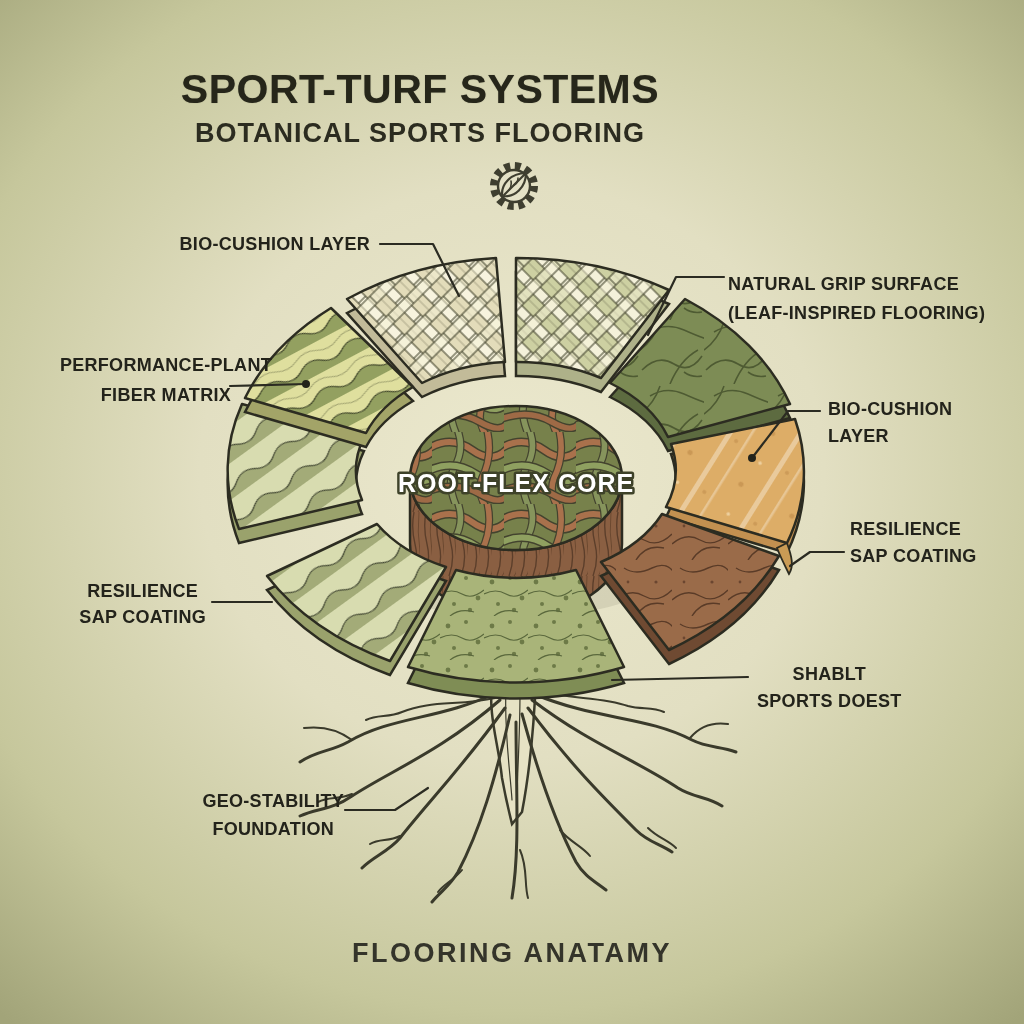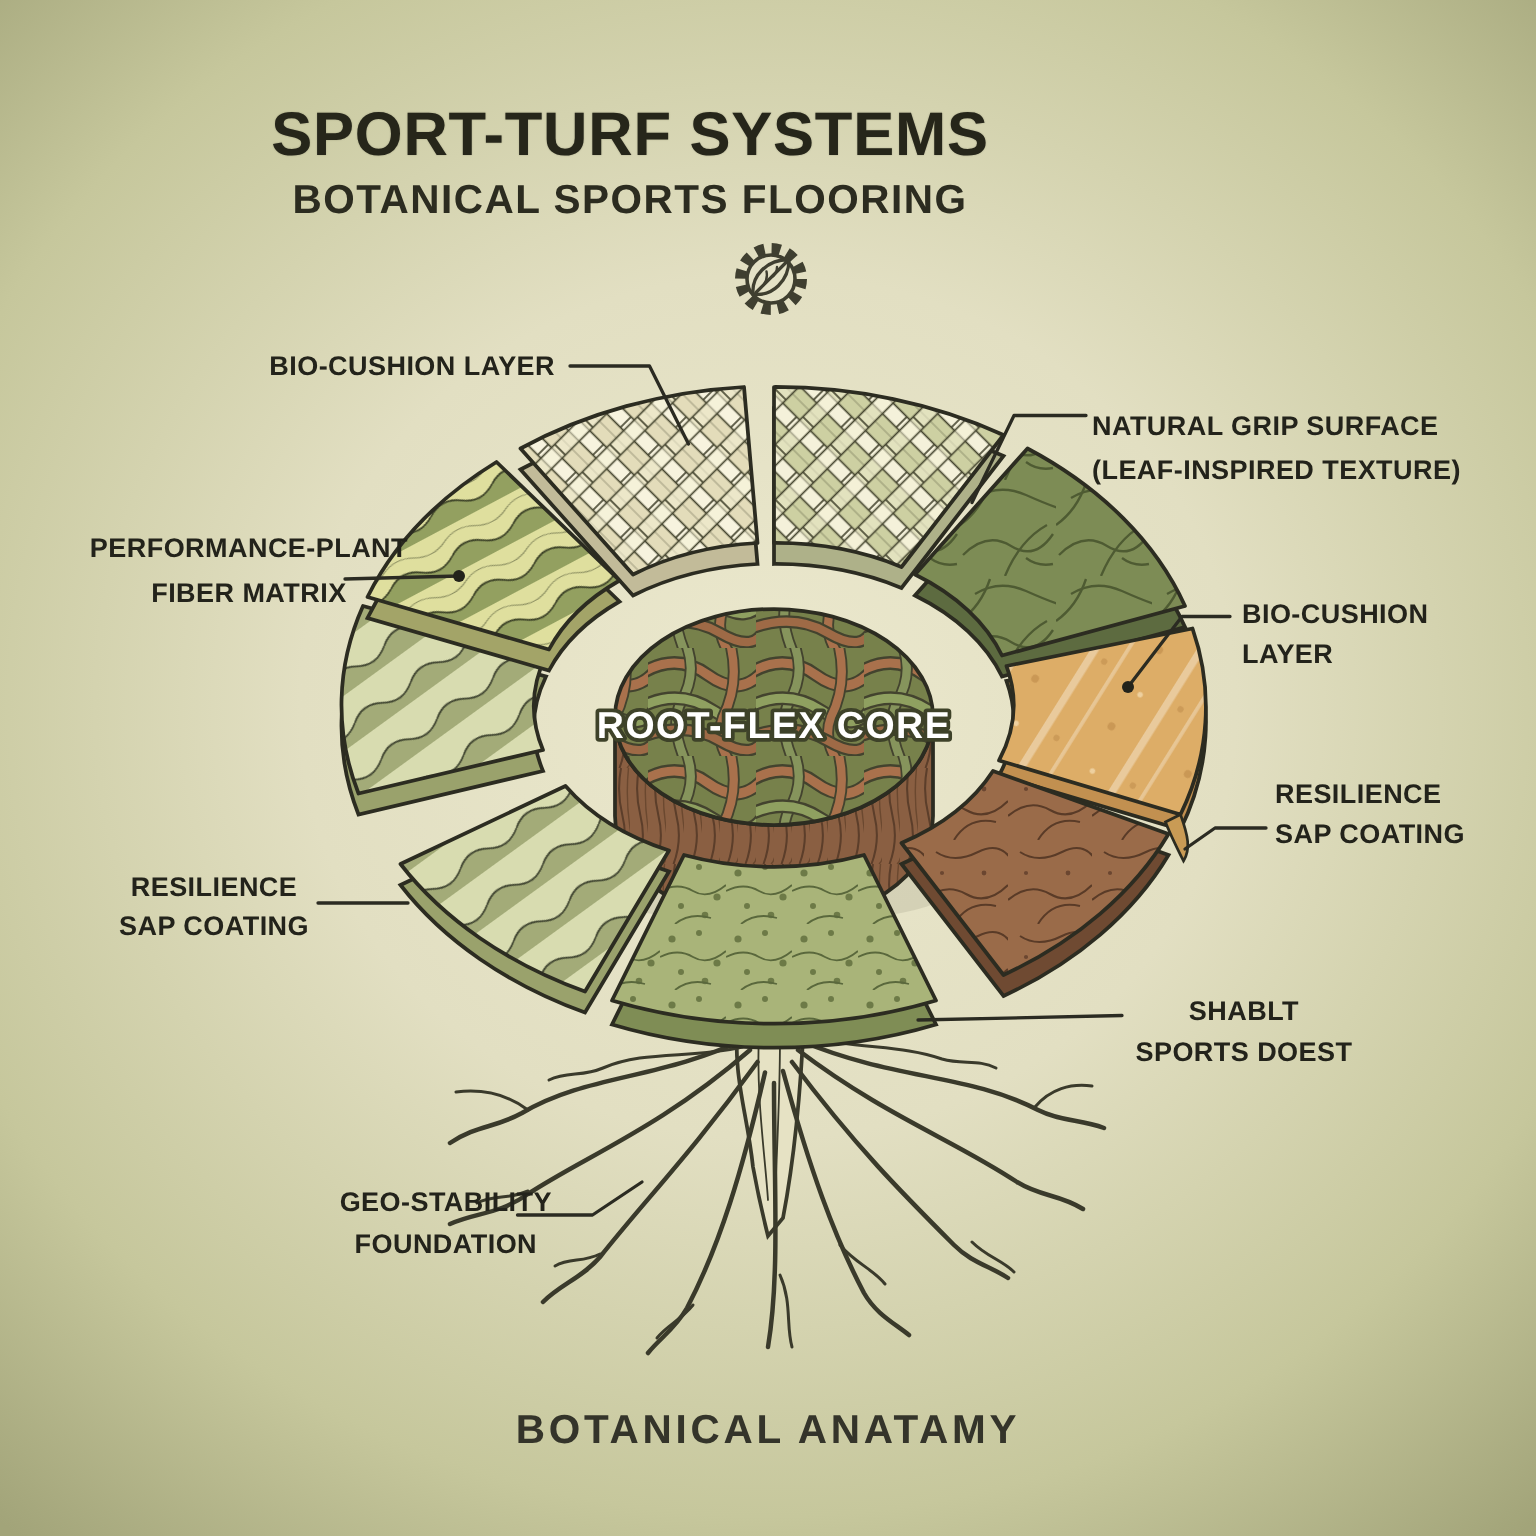--- a/index.html
+++ b/index.html
@@ -26,21 +26,21 @@
   .icon-wrap{position:absolute;left:482px;top:154px;width:64px;height:64px;}
   .lbl{position:absolute;font-weight:700;font-size:18px;line-height:27px;color:var(--ink);letter-spacing:.3px;white-space:nowrap;}
   .lbl span{display:block;}
   .lbl-bcl{right:654px;top:231px;text-align:right;}
   .lbl-ngs{left:728px;top:258px;text-align:left;line-height:29px;margin-top:12px;}
   .lbl-ppm{right:752px;top:350px;text-align:center;line-height:30px;}
   .lbl-bcr{left:828px;top:396px;text-align:left;}
   .lbl-rsr{left:850px;top:516px;text-align:left;}
   .lbl-rsl{right:818px;top:578px;text-align:center;line-height:26px;}
   .lbl-sub{left:757px;top:661px;text-align:center;}
-  .lbl-geo{right:656px;top:787px;text-align:center;line-height:28px;}
+  .lbl-geo{right:680px;top:787px;text-align:center;line-height:28px;}
   .ftr{position:absolute;top:938px;left:0;width:1024px;text-align:center;
        font-size:27px;font-weight:700;letter-spacing:2.5px;color:#34342a;}
   .outline{fill:none;stroke:#2c2c21;stroke-width:2.5;stroke-linejoin:round;}
   .leader{fill:none;stroke:#2b2b22;stroke-width:2.2;stroke-linecap:round;stroke-linejoin:round;}
   .root{fill:none;stroke:#3a3a2b;stroke-linecap:round;}
   .coreText{font:700 25px "Liberation Sans",sans-serif;fill:#ffffff;letter-spacing:1px;
             paint-order:stroke;stroke:#3e4229;stroke-width:5px;stroke-linejoin:round;}
 </style>
 </head>
 <body>
@@ -265,21 +265,21 @@
       <path d="M32,31 Q36,29 36,24" stroke-width="1.6"></path>
     </g>
   </svg>
 
   <div class="lbl lbl-bcl">
     <span>BIO-CUSHION LAYER</span>
     <span></span>
   </div>
   <div class="lbl lbl-ngs">
     <span>NATURAL GRIP SURFACE</span>
-    <span>(LEAF-INSPIRED TEXTURE)</span>
+    <span>(LEAF-INSPIRED FLOORING)</span>
   </div>
   <div class="lbl lbl-bcr">
     <span>BIO-CUSHION</span>
     <span>LAYER</span>
   </div>
   <div class="lbl lbl-ppm">
     <span>PERFORMANCE-PLANT</span>
     <span>FIBER MATRIX</span>
   </div>
   <div class="lbl lbl-rsr">
@@ -292,15 +292,15 @@
   </div>
   <div class="lbl lbl-sub">
     <span>SHABLT</span>
     <span>SPORTS DOEST</span>
   </div>
   <div class="lbl lbl-geo">
     <span>GEO-STABILITY</span>
     <span>FOUNDATION</span>
   </div>
 
-  <div class="ftr">BOTANICAL ANATAMY</div>
+  <div class="ftr">FLOORING ANATAMY</div>
 
 </div>
 
 </body></html>

